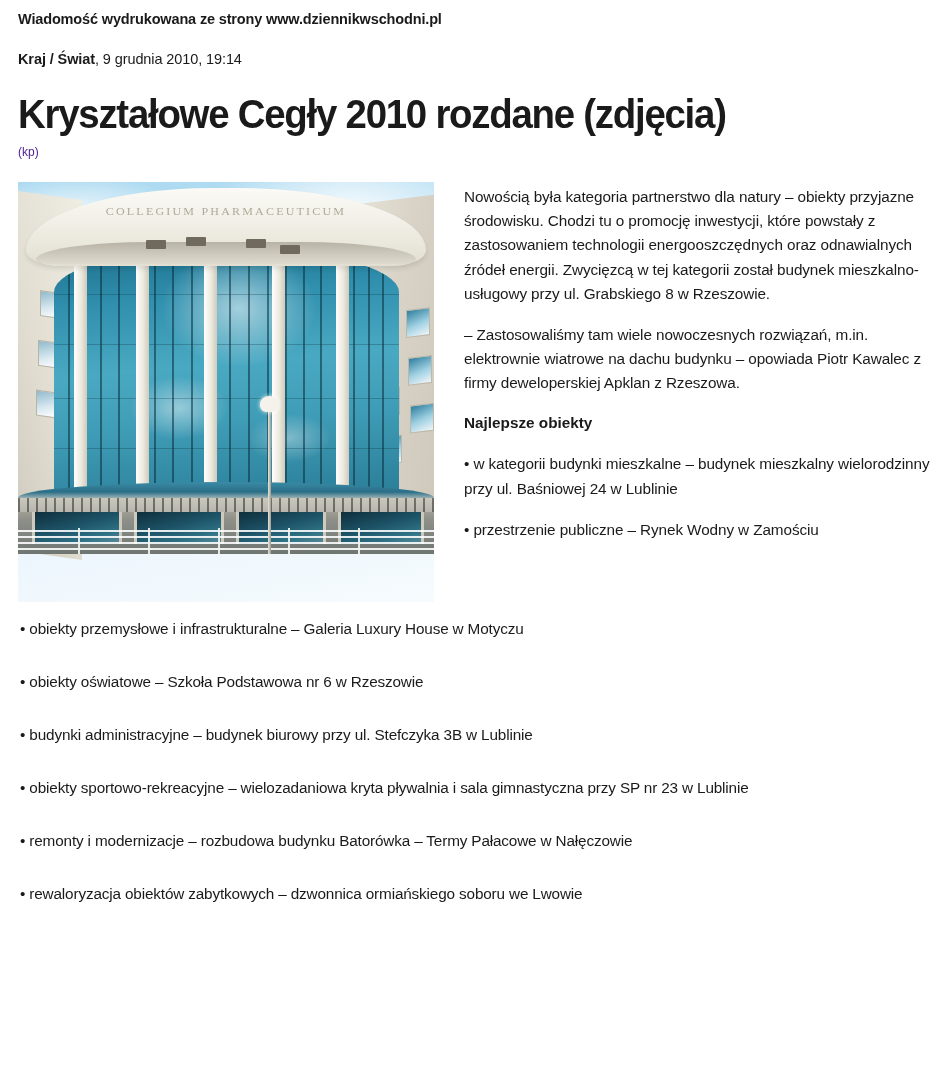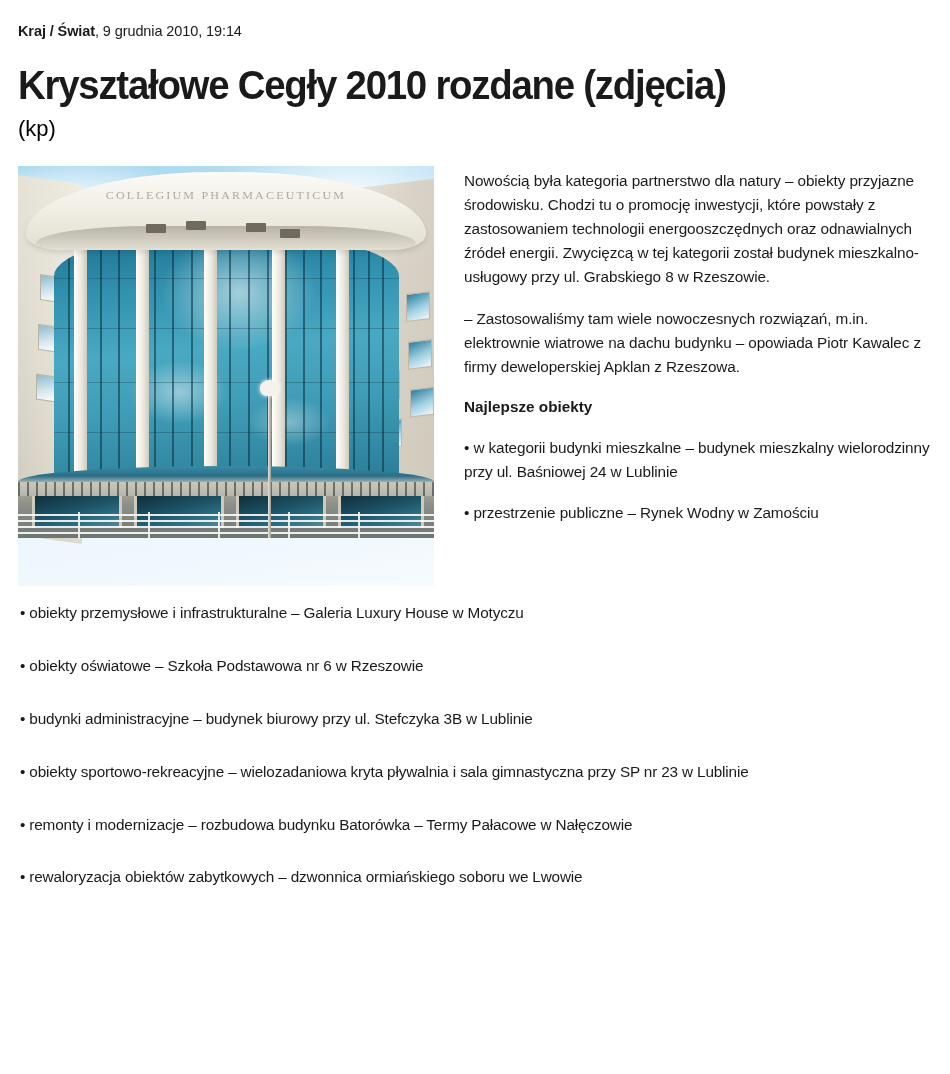--- a/index.html
+++ b/index.html
@@ -48,22 +48,22 @@
     font-weight: bold;
     letter-spacing: -1.3px;
     line-height: 1.05;
     margin: 0;
     padding-top: 24px;
     color: #1a1a1a;
     transform: scaleX(0.96);
     transform-origin: left center;
   }
   .byline {
-    font-size: 22px;
-    color: #000000;
+    font-size: 12px;
+    color: #4c1d95;
     padding-top: 10px;
     line-height: 1.2;
   }
   .lead {
     font-size: 15.3px;
     font-weight: bold;
     line-height: 1.5;
     padding-top: 26px;
     color: #1a1a1a;
     letter-spacing: -0.25px;
@@ -302,20 +302,21 @@
     padding: 0 0 0 2px;
     margin-bottom: 30px;
     letter-spacing: -0.15px;
   }
 </style>
 </head>
 <body>
 
 <div class="page">
 
+  <div class="print-source">Wiadomość wydrukowana ze strony www.dziennikwschodni.pl</div>
 
   <div class="meta-line">
     <span class="cat">Kraj / Świat</span><span>, 9 grudnia 2010, 19:14</span>
   </div>
 
   <h1 class="headline">Kryształowe Cegły 2010 rozdane (zdjęcia)</h1>
 
   <div class="byline">(kp)</div>
 
 

